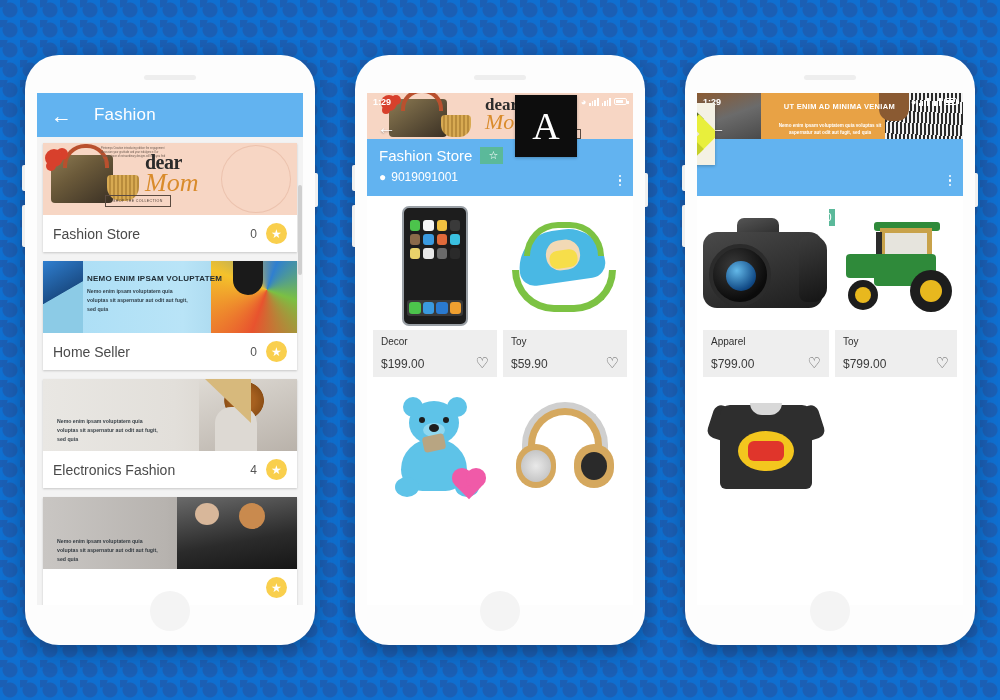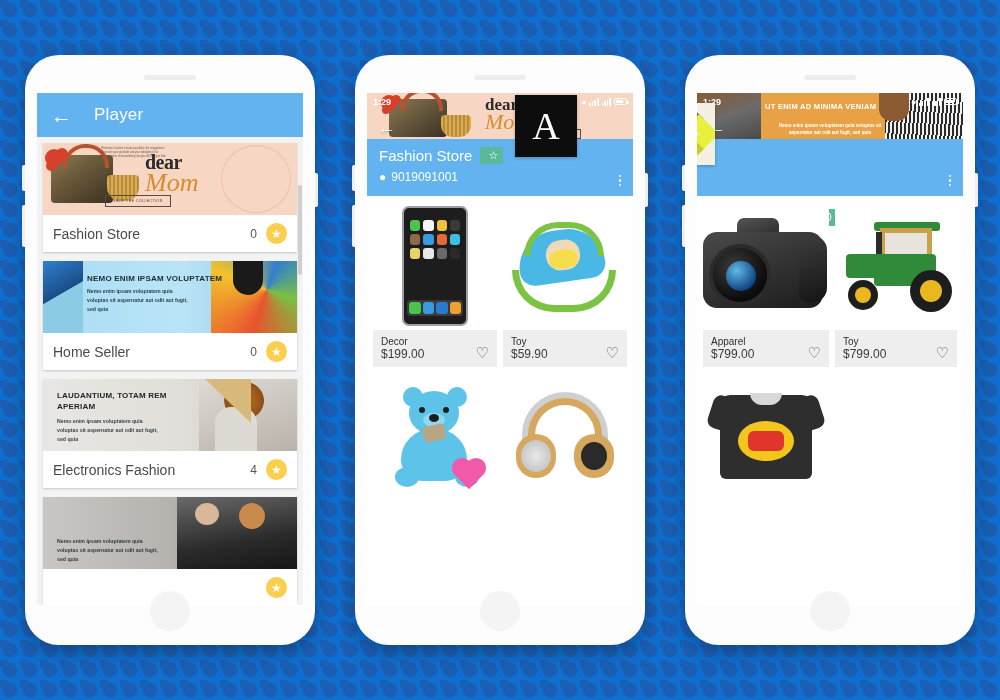--- a/index.html
+++ b/index.html
@@ -204,21 +204,21 @@
 
   .product-grid {
     display: grid; grid-template-columns: 1fr 1fr; gap: 6px;
     padding: 6px; background: #ffffff;
   }
   .product-card { background:#ffffff; }
   .product-img { height: 128px; background:#ffffff; position: relative; overflow:hidden;
                  display:flex; align-items:center; justify-content:center; }
   .product-meta { background:#eeeeee; padding:6px 8px; position:relative; }
   .p-name { font-size: 10px; color:#2f2f2f; }
-  .p-price { font-size: 12px; color:#3a3a3a; margin-top:0; }
+  .p-price { font-size: 12px; color:#3a3a3a; margin-top:10px; }
   .heart { position:absolute; right:8px; bottom:7px; font-size:15px; color:#555;
            cursor:pointer; line-height:1; }
 
   
   .art-phone { width:66px; height:120px; background:#1d1d1d; border-radius:7px;
                border:2px solid #9aa0a6; position:relative; padding:8px 4px; }
   .art-phone .grid3 { display:grid; grid-template-columns:repeat(4,1fr); gap:3px;
                padding:4px 2px; }
   .art-phone .grid3 span { display:block; height:11px; border-radius:3px; }
   .art-phone .dock { position:absolute; left:3px; right:3px; bottom:8px; height:16px;
@@ -360,21 +360,21 @@
                border-radius:4px 4px 12px 12px;
                background:repeating-linear-gradient(90deg,#d8aa52 0 2px,#b98c3c 2px 4px);}
   .hero-art-mom .flower{position:absolute; left:14px; top:2px; width:16px; height:16px;
                border-radius:50%; background:#d8402c;
                box-shadow: 7px -3px 0 -3px #d8402c, -3px 7px 0 -4px #d8402c;}
   .hero-art-mom .shop{ position:absolute; left:160px; top:36px; border:1px solid #5a4a40;
                font-size:3.4px; padding:2px 6px; color:#4a3c34;}
 
   .hero-art-ut { position:absolute; inset:0; }
   .hero-art-ut .hd { position:absolute; left:50%; transform:translateX(-50%); top:9px;
-               width:130px; text-align:left; font-size:7.5px; font-weight:bold;
+               width:130px; text-align:right; font-size:7.5px; font-weight:bold;
                color:#ffffff; line-height:1.3; letter-spacing:.3px;}
   .hero-art-ut .bd { position:absolute; left:50%; transform:translateX(-50%); top:29px;
                width:120px; text-align:center; font-size:4.6px; font-weight:bold;
                color:#ffffff; line-height:1.6;}
   .hero-art-ut .pl { position:absolute; left:0; top:0; width:64px; height:100%;
                background:linear-gradient(160deg,#8a5a32 0%,#6b6b6b 50%,#4a4a4a 100%);}
   .hero-art-ut .pr { position:absolute; right:0; top:0; width:78px; height:100%;
                background:repeating-linear-gradient(95deg,#f2f2f2 0 2px,#2b2b2b 2px 4px);}
   .hero-art-ut .pr:after{content:""; position:absolute; left:-6px; top:0; width:30px;
                height:28px; background:#8a5a32; border-radius:0 0 12px 12px;}
@@ -386,21 +386,21 @@
 
   <div class="phone">
     <div class="earpiece"></div>
     <div class="btn-left"></div>
     <div class="btn-left2"></div>
     <div class="btn-right"></div>
 
     <div class="screen">
       <div class="appbar">
         <span class="back">←</span>
-        <span class="title">Player</span>
+        <span class="title">Fashion</span>
       </div>
 
       <div class="list">
 
         <div class="seller-card">
           <div class="banner bn-mom">
             <div class="leaves"></div>
             <div class="bag"></div>
             <div class="flower"></div>
             <div class="basket"></div>
@@ -433,21 +433,20 @@
               <span class="seller-count">0</span>
               <span class="star-badge">★</span>
             </span>
           </div>
         </div>
 
         <div class="seller-card">
           <div class="banner bn-gray">
             <div class="ph"></div>
             <div class="tri"></div>
-            <div class="hd">LAUDANTIUM, TOTAM REM APERIAM</div>
             <div class="bd">Nemo enim ipsam voluptatem quia voluptas sit aspernatur aut odit aut fugit, sed quia</div>
           </div>
           <div class="seller-row">
             <span class="seller-name">Electronics Fashion</span>
             <span class="seller-right">
               <span class="seller-count">4</span>
               <span class="star-badge">★</span>
             </span>
           </div>
         </div>

